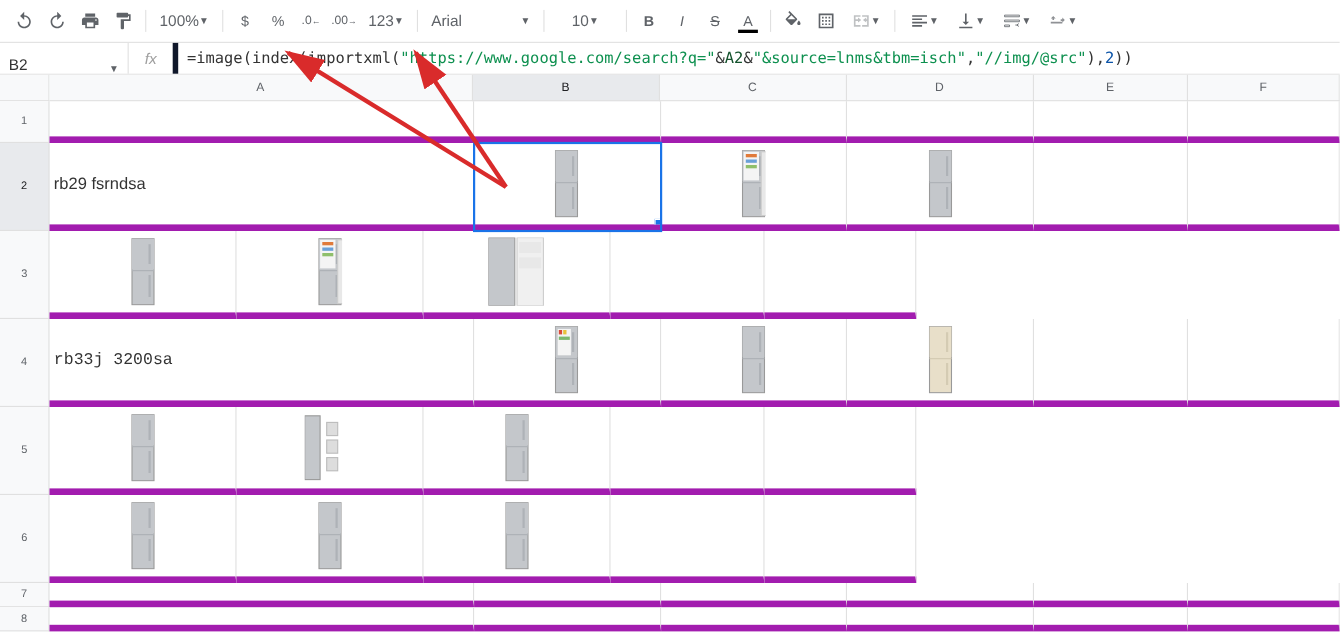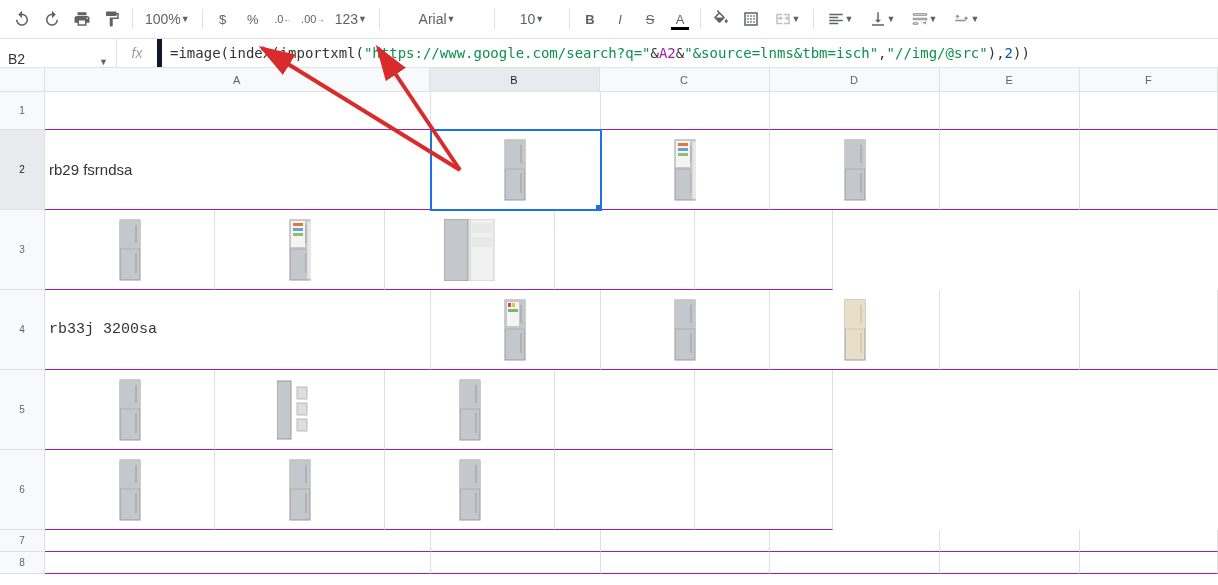--- a/index.html
+++ b/index.html
@@ -7,30 +7,30 @@
 .tb-btn{display:inline-flex;align-items:center;justify-content:center;min-width:28px;height:28px;border-radius:2px;cursor:pointer;color:#5f6368}
 .tb-sep{width:1px;height:20px;background:#e0e0e0;margin:0 4px}
 .tb-text{font-size:14px;padding:0 6px;display:inline-flex;align-items:center;gap:0;height:28px}
 .dropdown-arrow{font-size:9px;color:#5f6368}
 .formula-row{display:flex;align-items:center;height:28px;border-bottom:1px solid #e0e0e0}
 .name-box{width:100px;padding:0 8px;font-size:14px;display:flex;align-items:flex-end;justify-content:space-between;border-right:1px solid #e0e0e0;height:100%}
 .fx-label{width:40px;text-align:center;color:#a0a0a0;font-style:italic;font-size:14px;border-right:5px solid #0f172a;height:100%;display:flex;align-items:center;justify-content:center}
 .formula-input{flex:1;padding:0 8px;font-size:14px;font-family:monospace,Arial;display:flex;align-items:center;height:100%}
 .formula-input .f-func{color:#333}
 .formula-input .f-str{color:#0d904f}
-.formula-input .f-ref{color:#a21caf}
+.formula-input .f-ref{color:#14532d}
 .formula-input .f-num{color:#0a53a8}
 .grid-wrap{position:relative}
 .col-headers{display:flex;height:24px}
 .corner{width:44px;background:#f8f9fa;border-right:1px solid #e0e0e0;border-bottom:1px solid #e0e0e0}
 .col-h{text-align:center;font-size:11px;color:#5f6368;background:#f8f9fa;border-right:1px solid #e0e0e0;border-bottom:1px solid #e0e0e0;display:flex;align-items:center;justify-content:center}
 .col-A{width:386px}.col-B{width:170px}.col-C{width:170px}.col-D{width:170px}.col-E{width:140px}.col-F{width:138px}
 .row{display:flex}
 .row-h{width:44px;text-align:center;font-size:10px;color:#5f6368;background:#f8f9fa;border-right:1px solid #e0e0e0;border-bottom:1px solid #e0e0e0;display:flex;align-items:center;justify-content:center}
-.cell{border-right:1px solid #e0e0e0;border-bottom:1px solid #a21caf;display:flex;align-items:center;padding:2px 4px;box-sizing:border-box;overflow:hidden}
+.cell{border-right:1px solid #e0e0e0;border-bottom:6px solid #a21caf;display:flex;align-items:center;padding:2px 4px;box-sizing:border-box;overflow:hidden}
 .r-tall{height:80px}
 .r-short{height:22px}
 .r-1{height:38px}
 .img-cell{justify-content:center}
 .selected-cell{outline:2px solid #1a73e8;outline-offset:-1px;position:relative;z-index:2}
 .selected-cell::after{content:"";position:absolute;right:-3px;bottom:-3px;width:6px;height:6px;background:#1a73e8;border:1px solid #fff}
 .row-h.sel,.col-h.sel{background:#e8eaed;color:#202124}
 .fridge{display:inline-block;position:relative}
 .fridge svg{display:block}
 .arrows{position:absolute;pointer-events:none;z-index:10}
@@ -69,21 +69,21 @@
   <div class="tb-sep"></div>
   <div class="tb-btn">$</div>
   <div class="tb-btn">%</div>
   <div class="tb-btn" style="font-size:11px">.0<sub style="font-size:8px">←</sub></div>
   <div class="tb-btn" style="font-size:11px">.00<sub style="font-size:8px">→</sub></div>
   <div class="tb-btn tb-text">
       <span>123</span>
       <span class="dropdown-arrow">▼</span>
     </div>
   <div class="tb-sep"></div>
-  <div class="tb-btn tb-text" style="min-width:90px;">
+  <div class="tb-btn tb-text" style="min-width:90px;justify-content:space-between">
       <span>Arial</span>
       <span class="dropdown-arrow">▼</span>
     </div>
   <div class="tb-sep"></div>
   <div class="tb-btn tb-text" style="min-width:50px;">
       <span>10</span>
       <span class="dropdown-arrow">▼</span>
     </div>
   <div class="tb-sep"></div>
   <div class="tb-btn" style="font-weight:bold">B</div>

